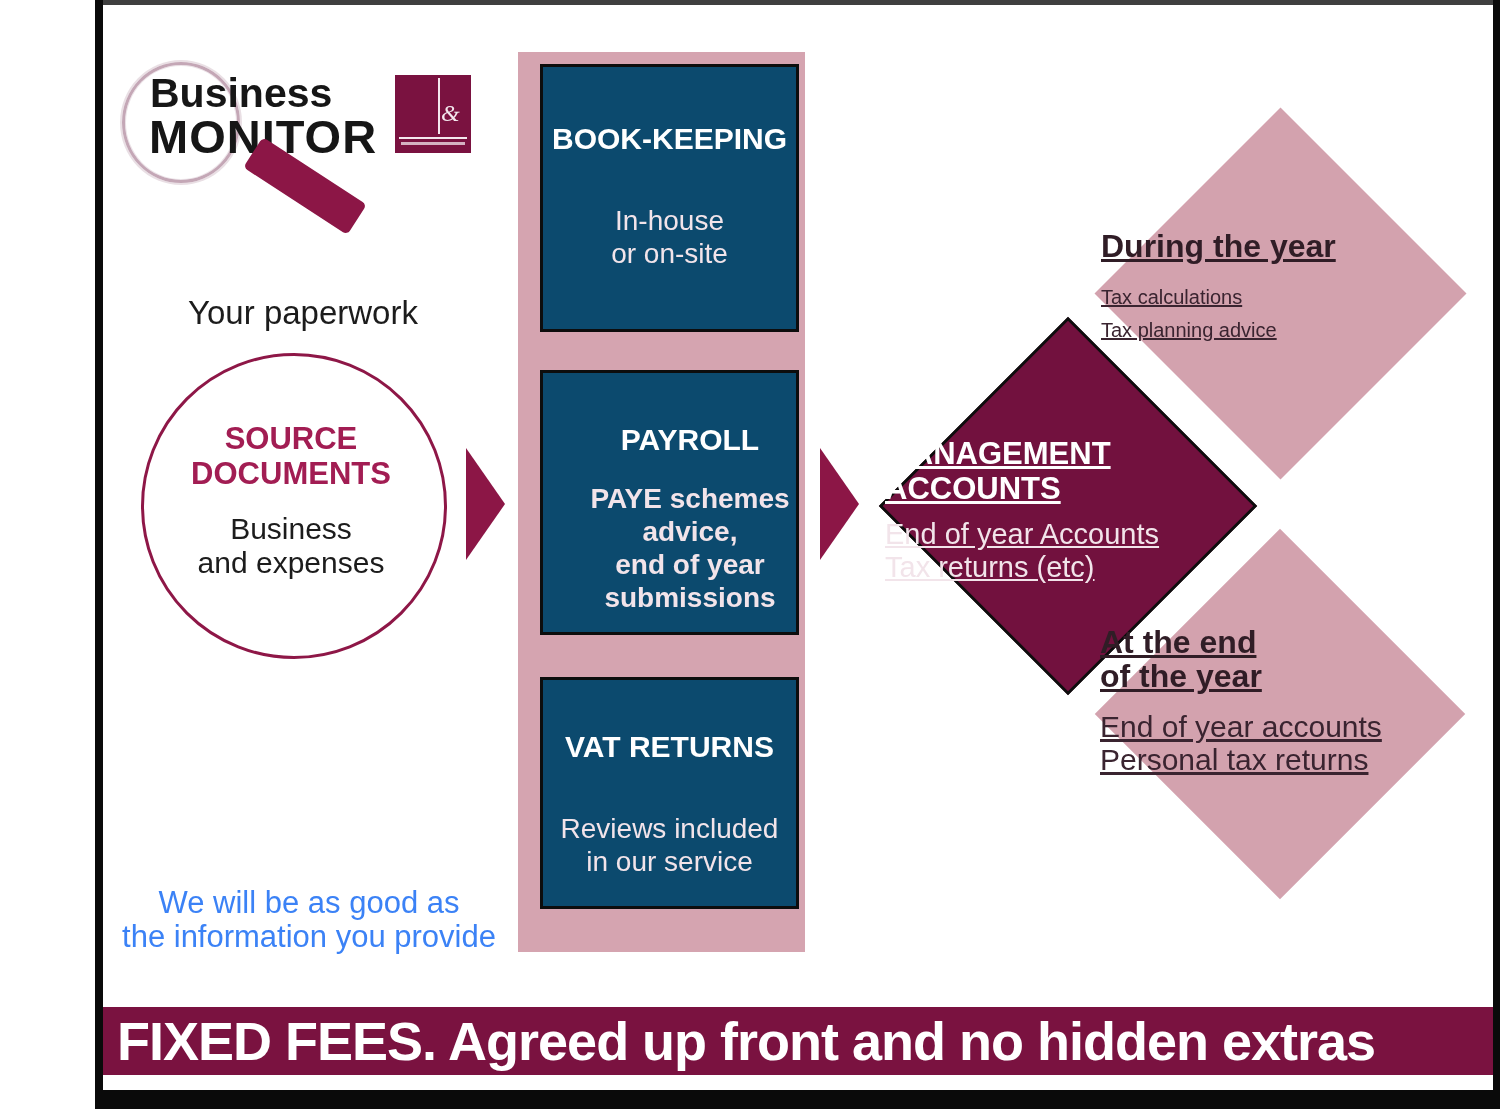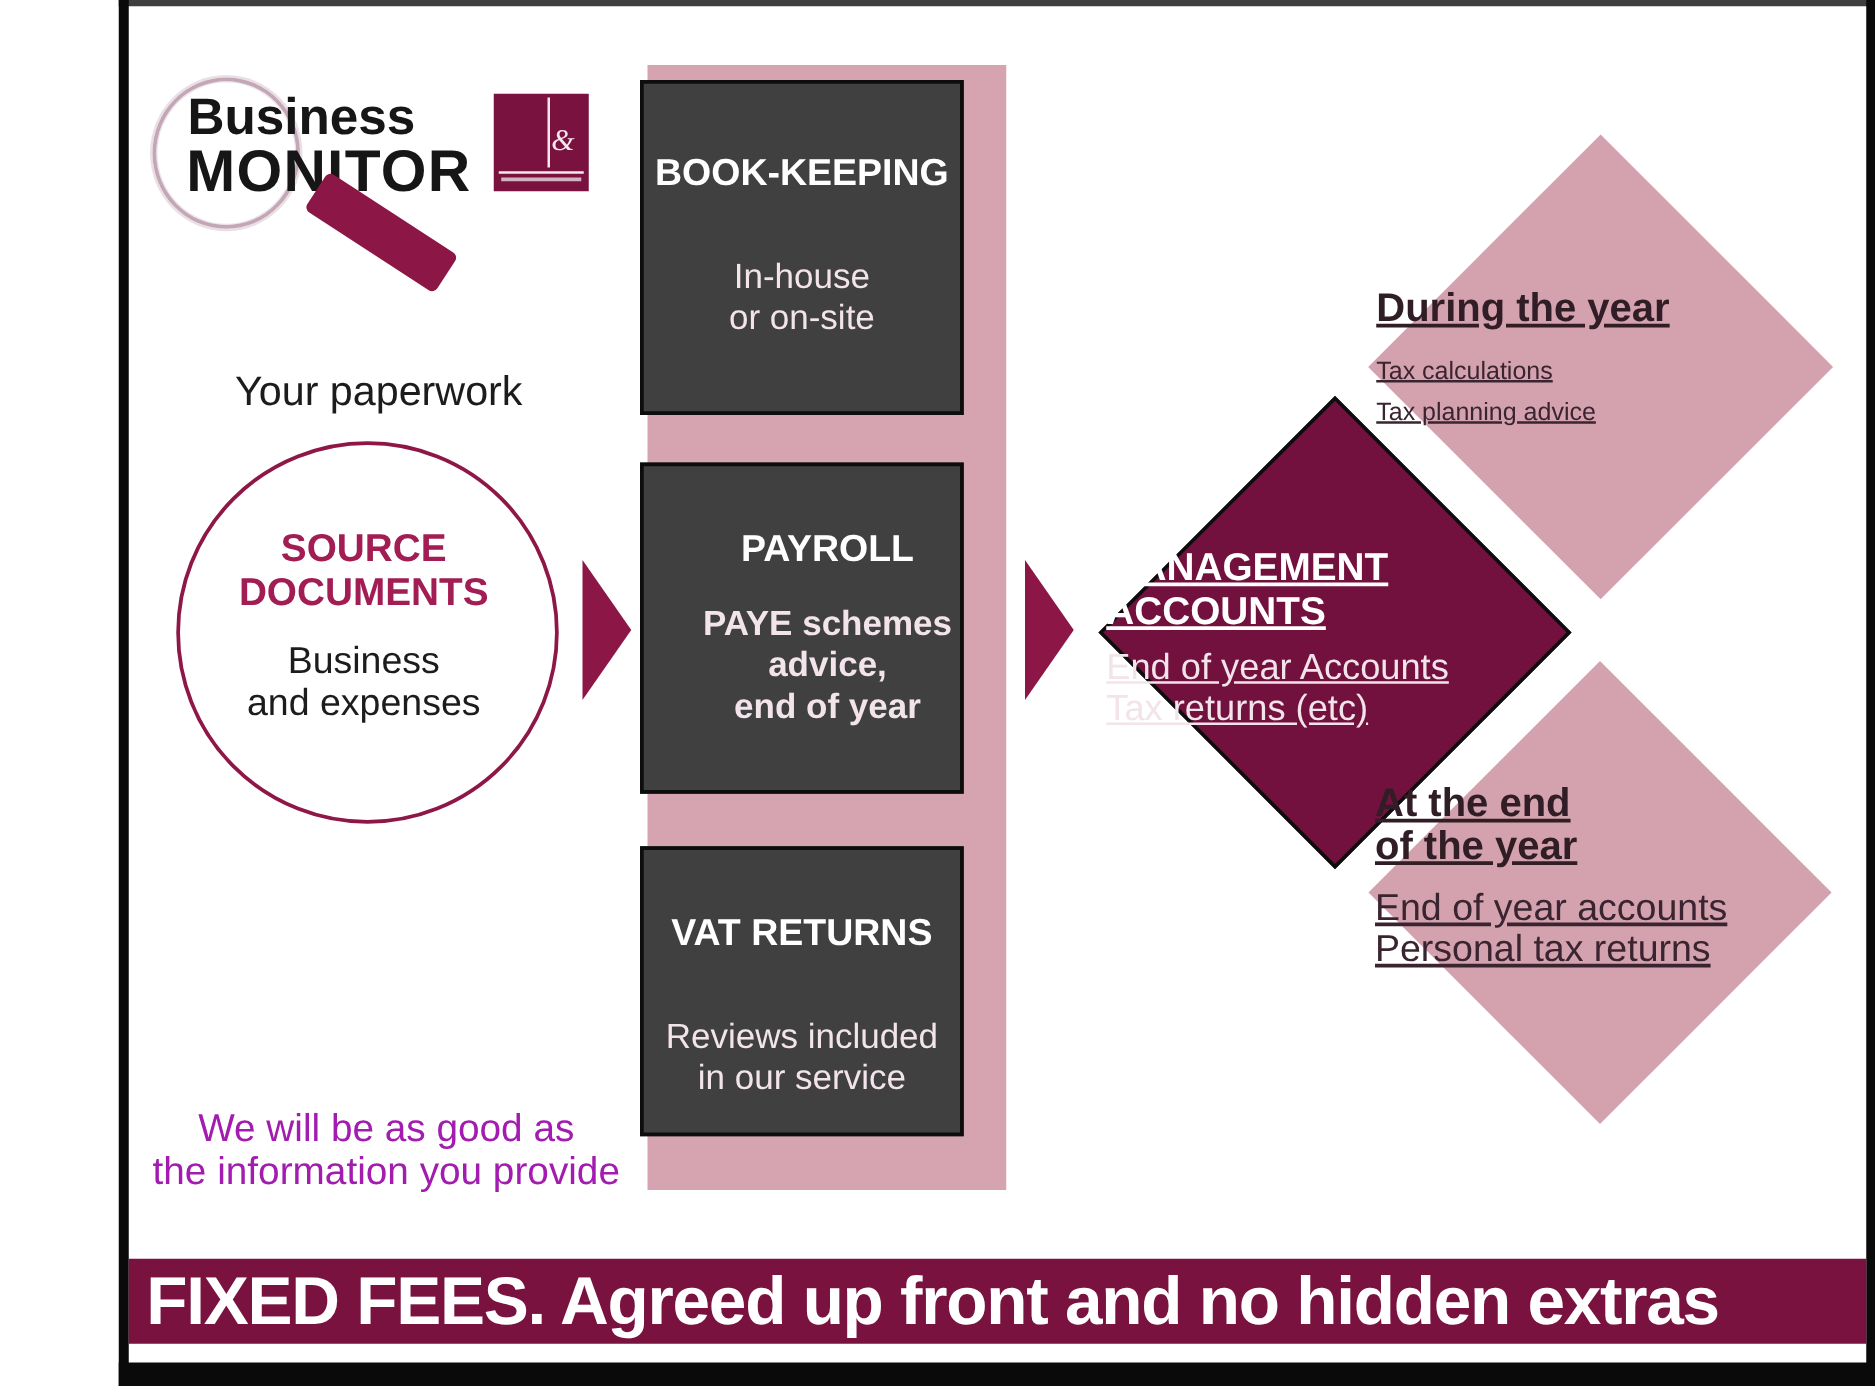--- a/index.html
+++ b/index.html
@@ -38,21 +38,21 @@
     font-weight:bold;color:#a21d53;}
   .source-body{left:111px;top:512px;width:360px;text-align:center;font-size:30px;line-height:34px;color:#1c1c1c;}
 
   .flow-arrow{width:0;height:0;border-top:56px solid transparent;border-bottom:56px solid transparent;
     border-left:39px solid #8c1646;}
   .arrow1{left:466px;top:448px;}
   .arrow2{left:820px;top:448px;}
 
   
   .process-column{left:518px;top:52px;width:287px;height:900px;background:#d5a4b0;}
-  .process-box{left:512px;width:259px;background:#404040;border:3px solid #0d0d0d;box-sizing:border-box;
+  .process-box{left:540px;width:259px;background:#0c4a6e;border:3px solid #0d0d0d;box-sizing:border-box;
     color:#fff;text-align:center;}
   .box1{top:64px;height:268px;}
   .box2{top:370px;height:265px;padding-left:41px;}
   .box3{top:677px;height:232px;}
   .box-title{font-weight:bold;font-size:30px;line-height:34px;}
   .box1 .box-title{margin-top:55px;}
   .box2 .box-title{margin-top:50px;}
   .box3 .box-title{margin-top:50px;}
   .box-body{font-size:28px;line-height:33px;color:#f2e4ea;}
   .box1 .box-body{margin-top:48px;}
@@ -69,21 +69,21 @@
 
   .diamond-label{z-index:3;text-align:left;text-decoration:underline;}
   .mgmt-title{left:885px;top:436px;width:360px;font-weight:bold;font-size:31px;line-height:35px;color:#ffffff;}
   .mgmt-body{left:885px;top:518px;width:360px;font-size:29px;line-height:33px;color:#f2e4ea;}
   .during-title{left:1101px;top:228px;width:360px;font-weight:bold;font-size:32px;color:#301d26;}
   .during-body{left:1101px;top:281px;width:360px;font-size:20px;line-height:33px;color:#3a2430;}
   .atend-title{left:1100px;top:625px;width:360px;font-weight:bold;font-size:32px;line-height:34px;color:#301d26;}
   .atend-body{left:1100px;top:710px;width:360px;font-size:30px;line-height:33px;color:#3a2430;}
 
   
-  .footnote{left:84px;top:886px;width:450px;text-align:center;font-size:31px;line-height:34px;color:#a21caf;}
+  .footnote{left:84px;top:886px;width:450px;text-align:center;font-size:31px;line-height:34px;color:#3b82f6;}
   .fees-banner{left:103px;top:1007px;width:1390px;height:68px;background:#7a1240;
     display:flex;align-items:center;}
   .fees-text{color:#ffffff;font-weight:bold;font-size:54px;letter-spacing:-1px;padding-left:14px;white-space:nowrap;}
 </style>
 </head>
 <body>
 
 <div class="abs border-top"></div>
 <div class="abs border-left"></div>
 <div class="abs border-right"></div>
@@ -123,20 +123,21 @@
     <div>or on-site</div>
   </div>
 </div>
 
 <div class="abs process-box box2">
   <div class="box-title">PAYROLL</div>
   <div class="box-body">
     <div>PAYE schemes</div>
     <div>advice,</div>
     <div>end of year</div>
+    <div>submissions</div>
   </div>
 </div>
 
 <div class="abs process-box box3">
   <div class="box-title">VAT RETURNS</div>
   <div class="box-body">
     <div>Reviews included</div>
     <div>in our service</div>
   </div>
 </div>

